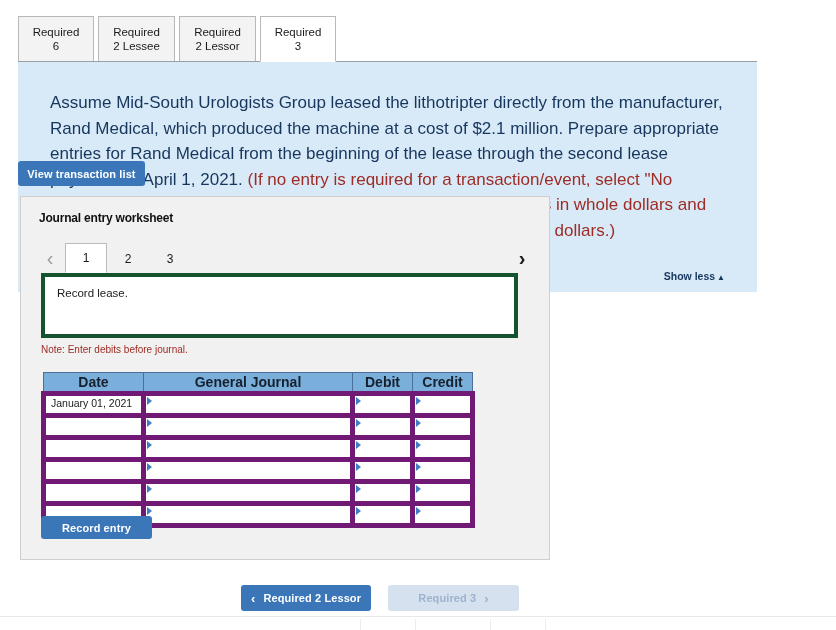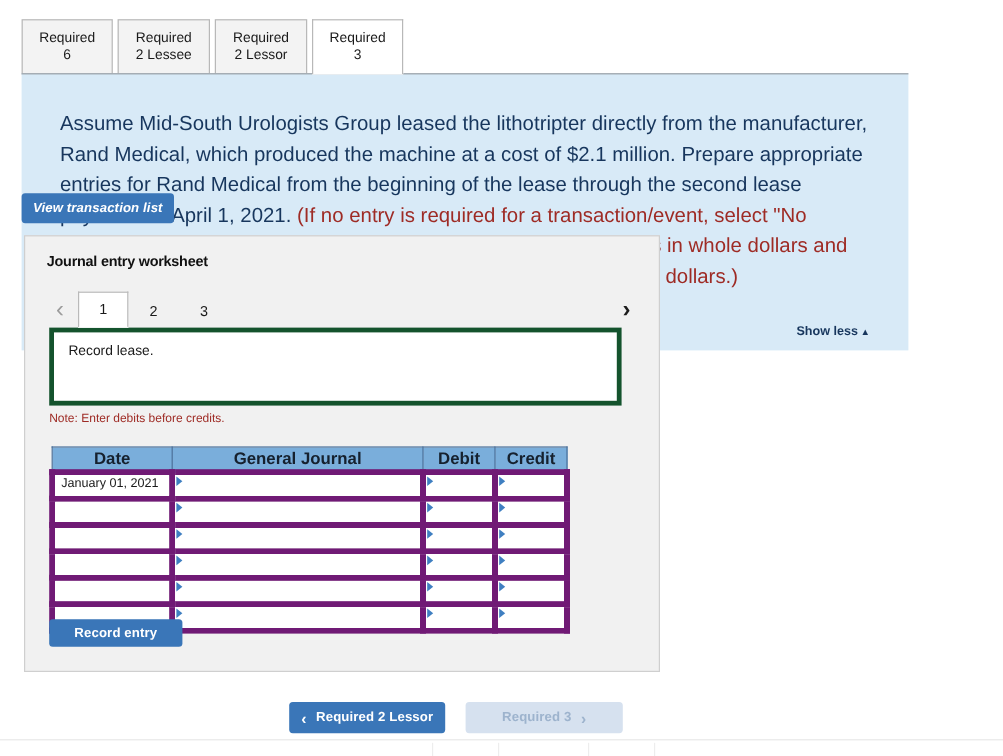--- a/index.html
+++ b/index.html
@@ -102,21 +102,20 @@
     justify-content: center;
     font-family: "Liberation Sans", sans-serif;
     letter-spacing: 0.1px;
   }
   #view-transaction-list {
     position: absolute;
     left: 18px;
     top: 161px;
     width: 127px;
     height: 25px;
-    font-style: italic;
   }
 
   
   .worksheet {
     position: absolute;
     left: 20px;
     top: 196px;
     width: 530px;
     height: 364px;
     box-sizing: border-box;
@@ -346,21 +345,21 @@
           <span>3</span>
         </div>
       </div>
       <span class="chev next">›</span>
     </div>
 
     <div class="descbox">
       <span>Record lease.</span>
     </div>
 
-    <div class="note">Note: Enter debits before credits.</div>
+    <div class="note">Note: Enter debits before journal.</div>
 
     <table class="jtable">
       <colgroup>
         <col class="col-date">
           <col class="col-gj">
           <col class="col-deb">
           <col class="col-cre">
       </colgroup>
       <thead>
         <tr>

